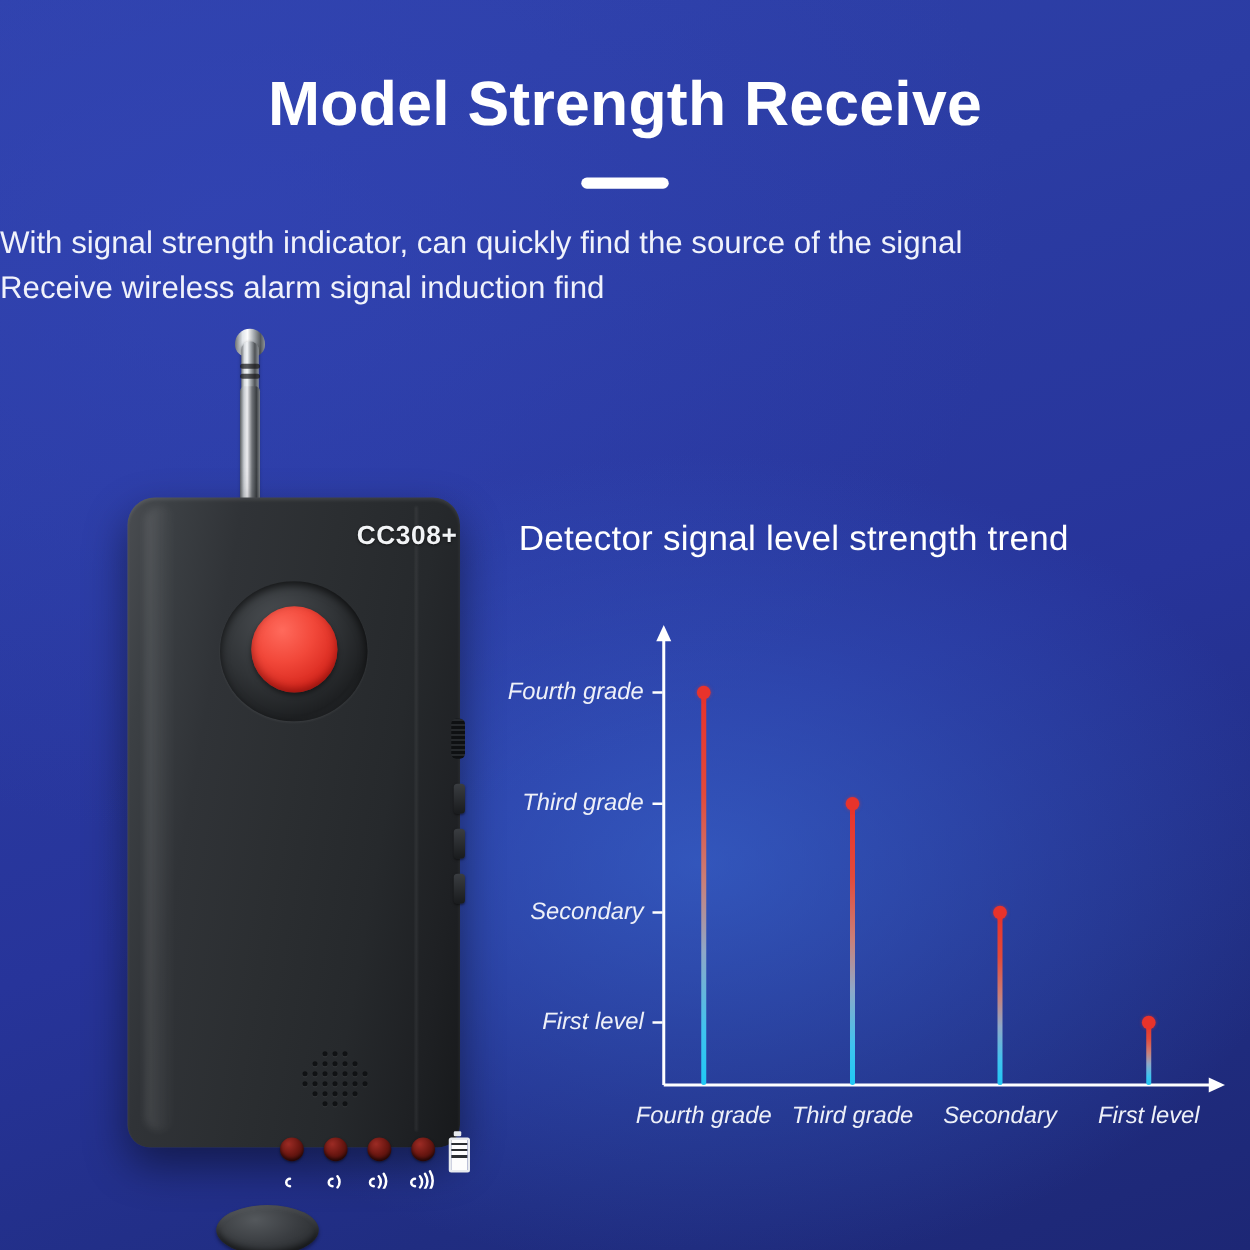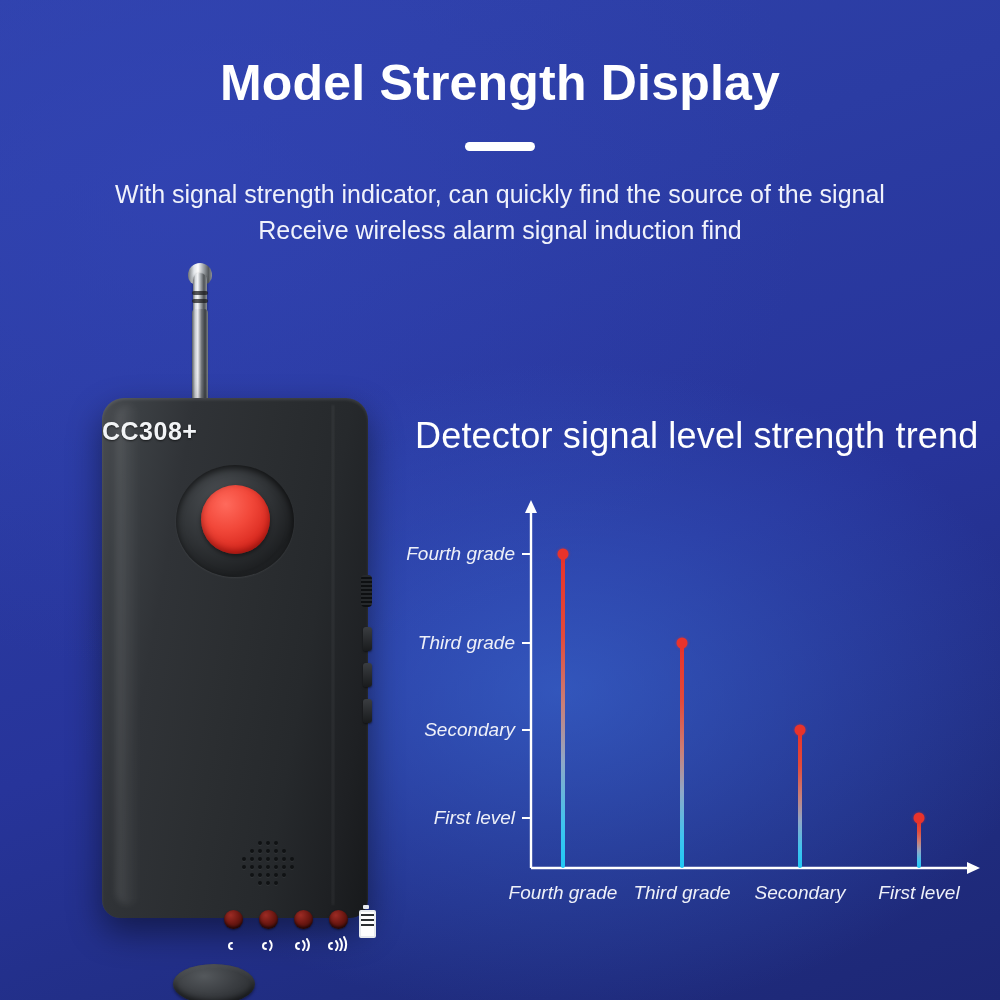--- a/index.html
+++ b/index.html
@@ -42,21 +42,21 @@
     position: absolute;
     left: 465px; top: 142px;
     width: 70px; height: 9px;
     border-radius: 5px;
     background: #ffffff;
   }
   .hdr-sub {
     position: absolute;
     left: 0; top: 176px;
     width: 1000px;
-    text-align: center;
+    text-align: left;
     color: #f0f2fb;
     font-size: 25px;
     font-weight: 400;
     line-height: 36px;
     white-space: nowrap;
   }
   .hdr-sub .ln { display: block; }
 
   
   .device-wrap {
@@ -135,23 +135,23 @@
     left: 281px; top: 320px;
     width: 11px; height: 32px;
     border-radius: 4px;
     background: repeating-linear-gradient(180deg, #26292c 0 2px, #0e1012 2px 4px);
   }
 
   .dev-model {
     position: absolute;
     left: 22px; top: 162px;
     width: 264px;
-    text-align: left;
+    text-align: right;
     color: #f2f4f6;
-    font-size: 25px;
+    font-size: 21px;
     font-weight: 700;
     letter-spacing: 0.5px;
     text-shadow: 0 1px 2px rgba(0,0,0,0.6);
   }
 
   
   .lens-ring {
     position: absolute;
     left: 96px; top: 210px;
     width: 118px; height: 112px;
@@ -221,21 +221,21 @@
     background: radial-gradient(ellipse at 38% 30%, #54585c 0%, #3a3d41 48%, #212427 100%);
     box-shadow: inset 0 2px 4px rgba(255,255,255,0.10), inset 0 -3px 6px rgba(0,0,0,0.6), 0 2px 3px rgba(0,0,0,0.4);
   }
 
   
   .chart-title {
     position: absolute;
     left: 415px; top: 415px;
     width: 570px;
     color: #ffffff;
-    font-size: 36px;
+    font-size: 28px;
     font-weight: 400;
     letter-spacing: 0.2px;
     white-space: nowrap;
   }
   .chart-area {
     position: absolute;
     left: 390px; top: 480px;
     width: 600px; height: 425px; font-style: italic;
   }
   .ylab {
@@ -270,21 +270,21 @@
     background: #e8332b;
     transform: translate(-50%, -50%);
     box-shadow: 0 0 3px rgba(232,51,43,0.55);
   }
 </style>
 </head>
 <body>
 
 <div id="page">
 
-  <div class="hdr-title">Model Strength Display</div>
+  <div class="hdr-title">Model Strength Receive</div>
   <div class="hdr-divider"></div>
   <div class="hdr-sub">
     <span class="ln">With signal strength indicator, can quickly find the source of the signal</span>
     <span class="ln">Receive wireless alarm signal induction find</span>
   </div>
 
   <div class="device-wrap">
 
     <div class="ant-tip"></div>
     <div class="ant"></div>

